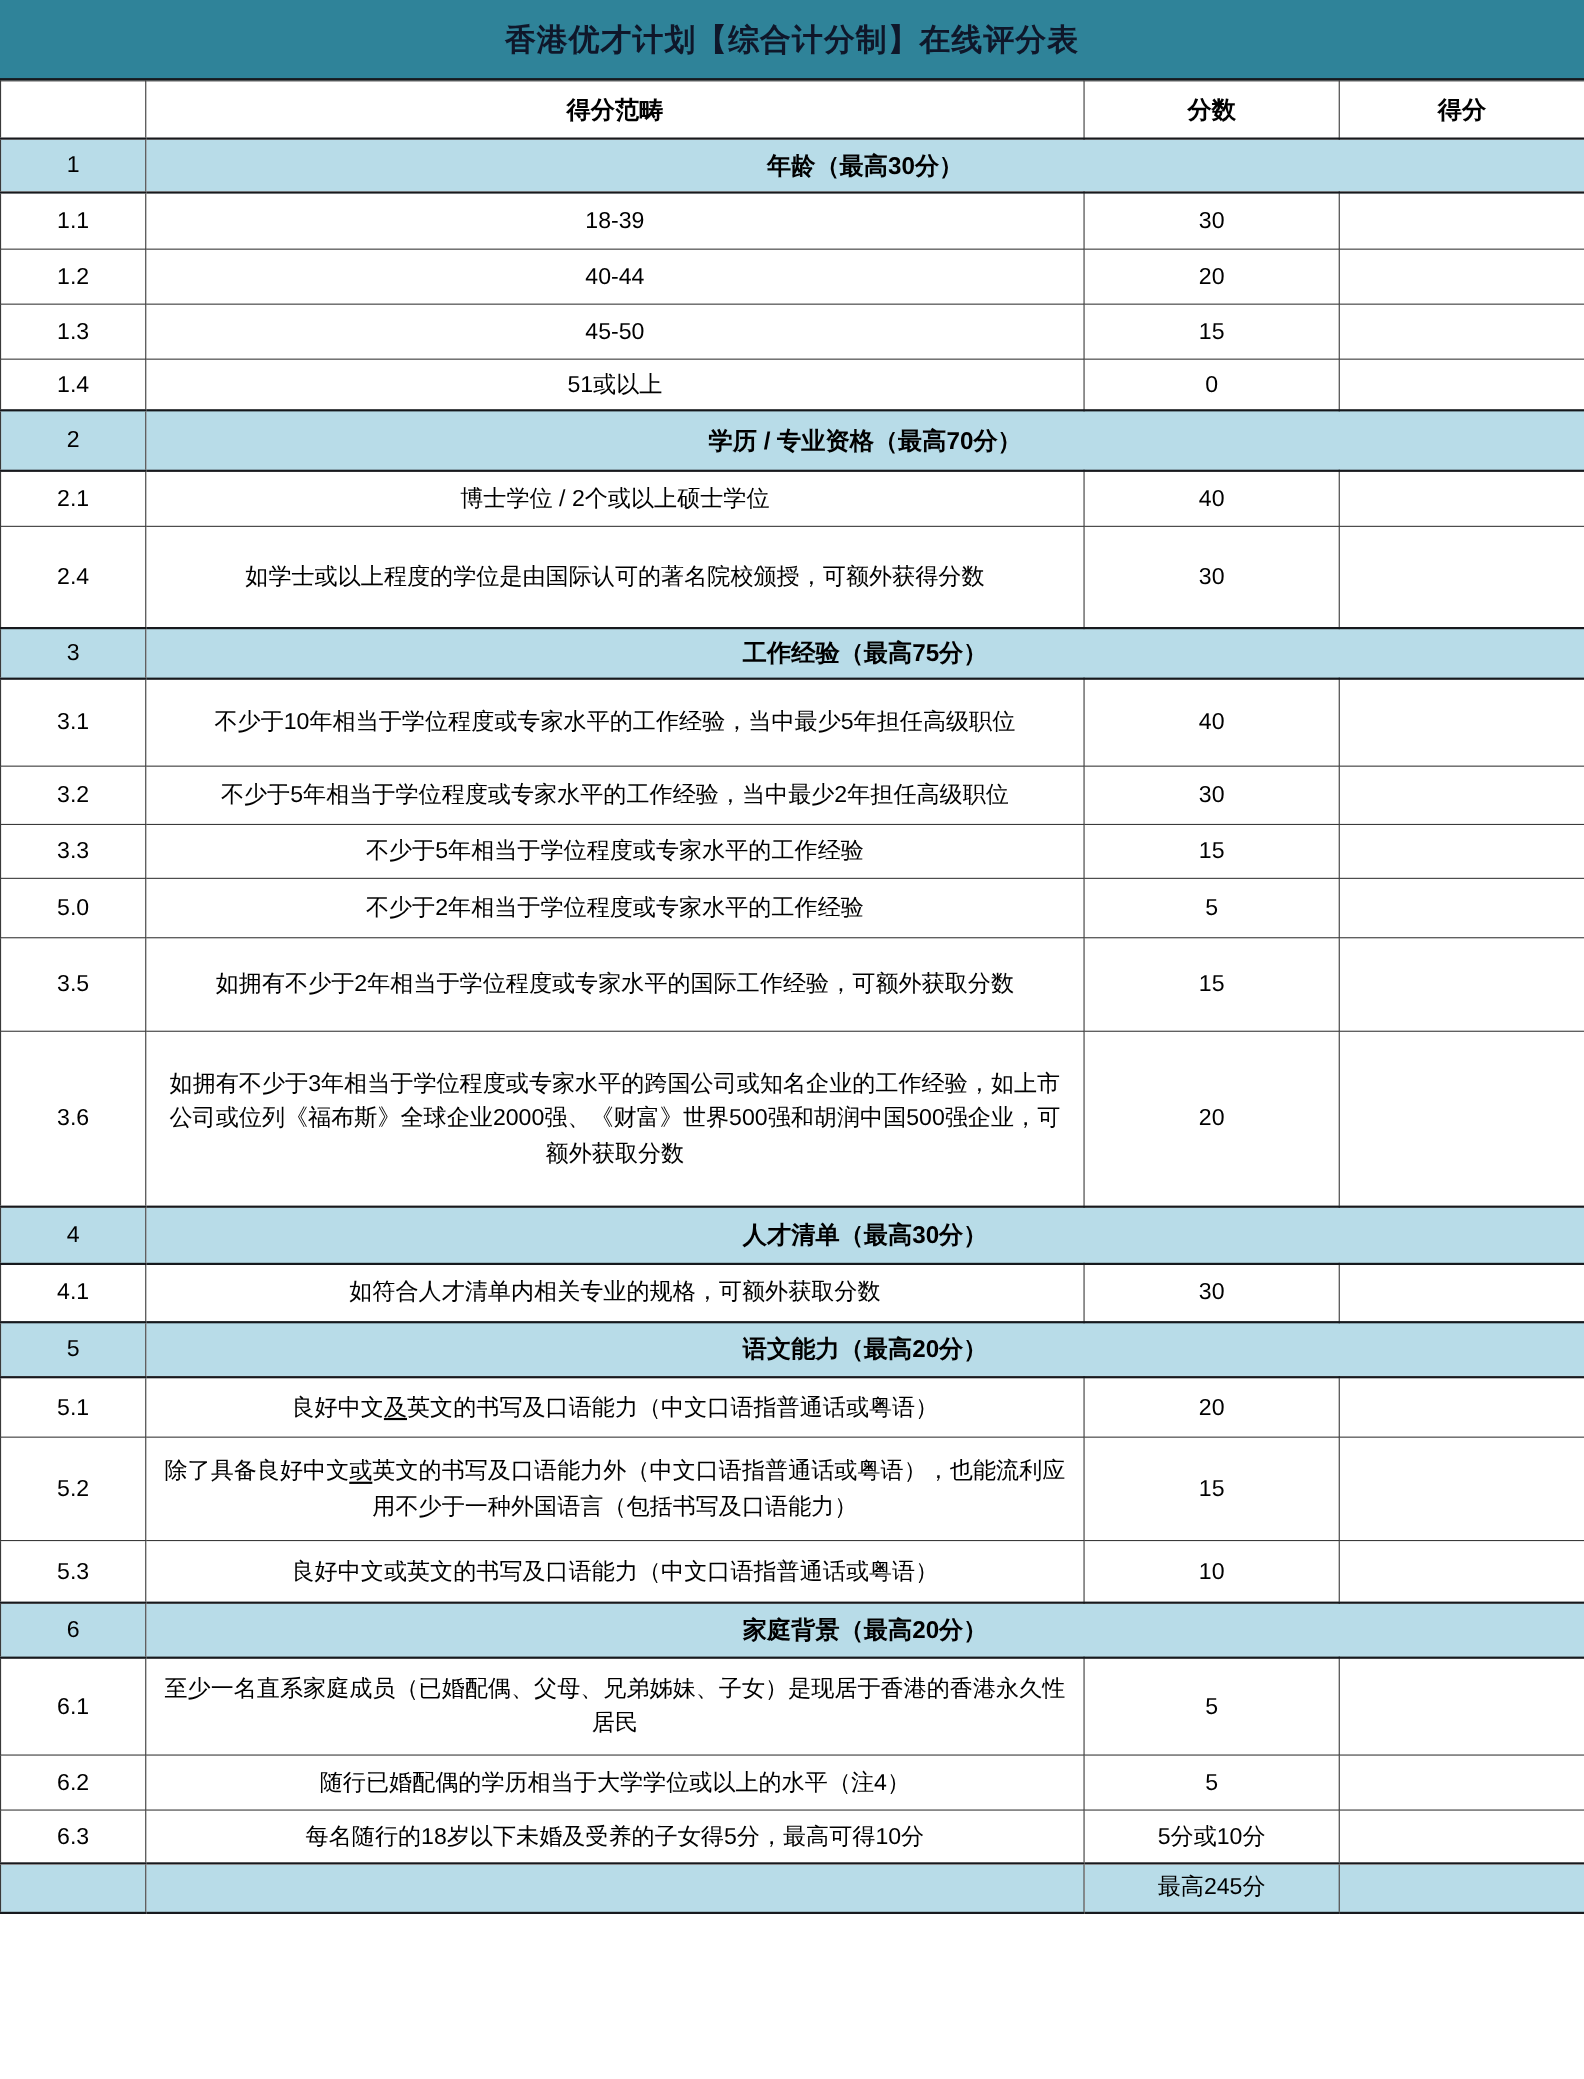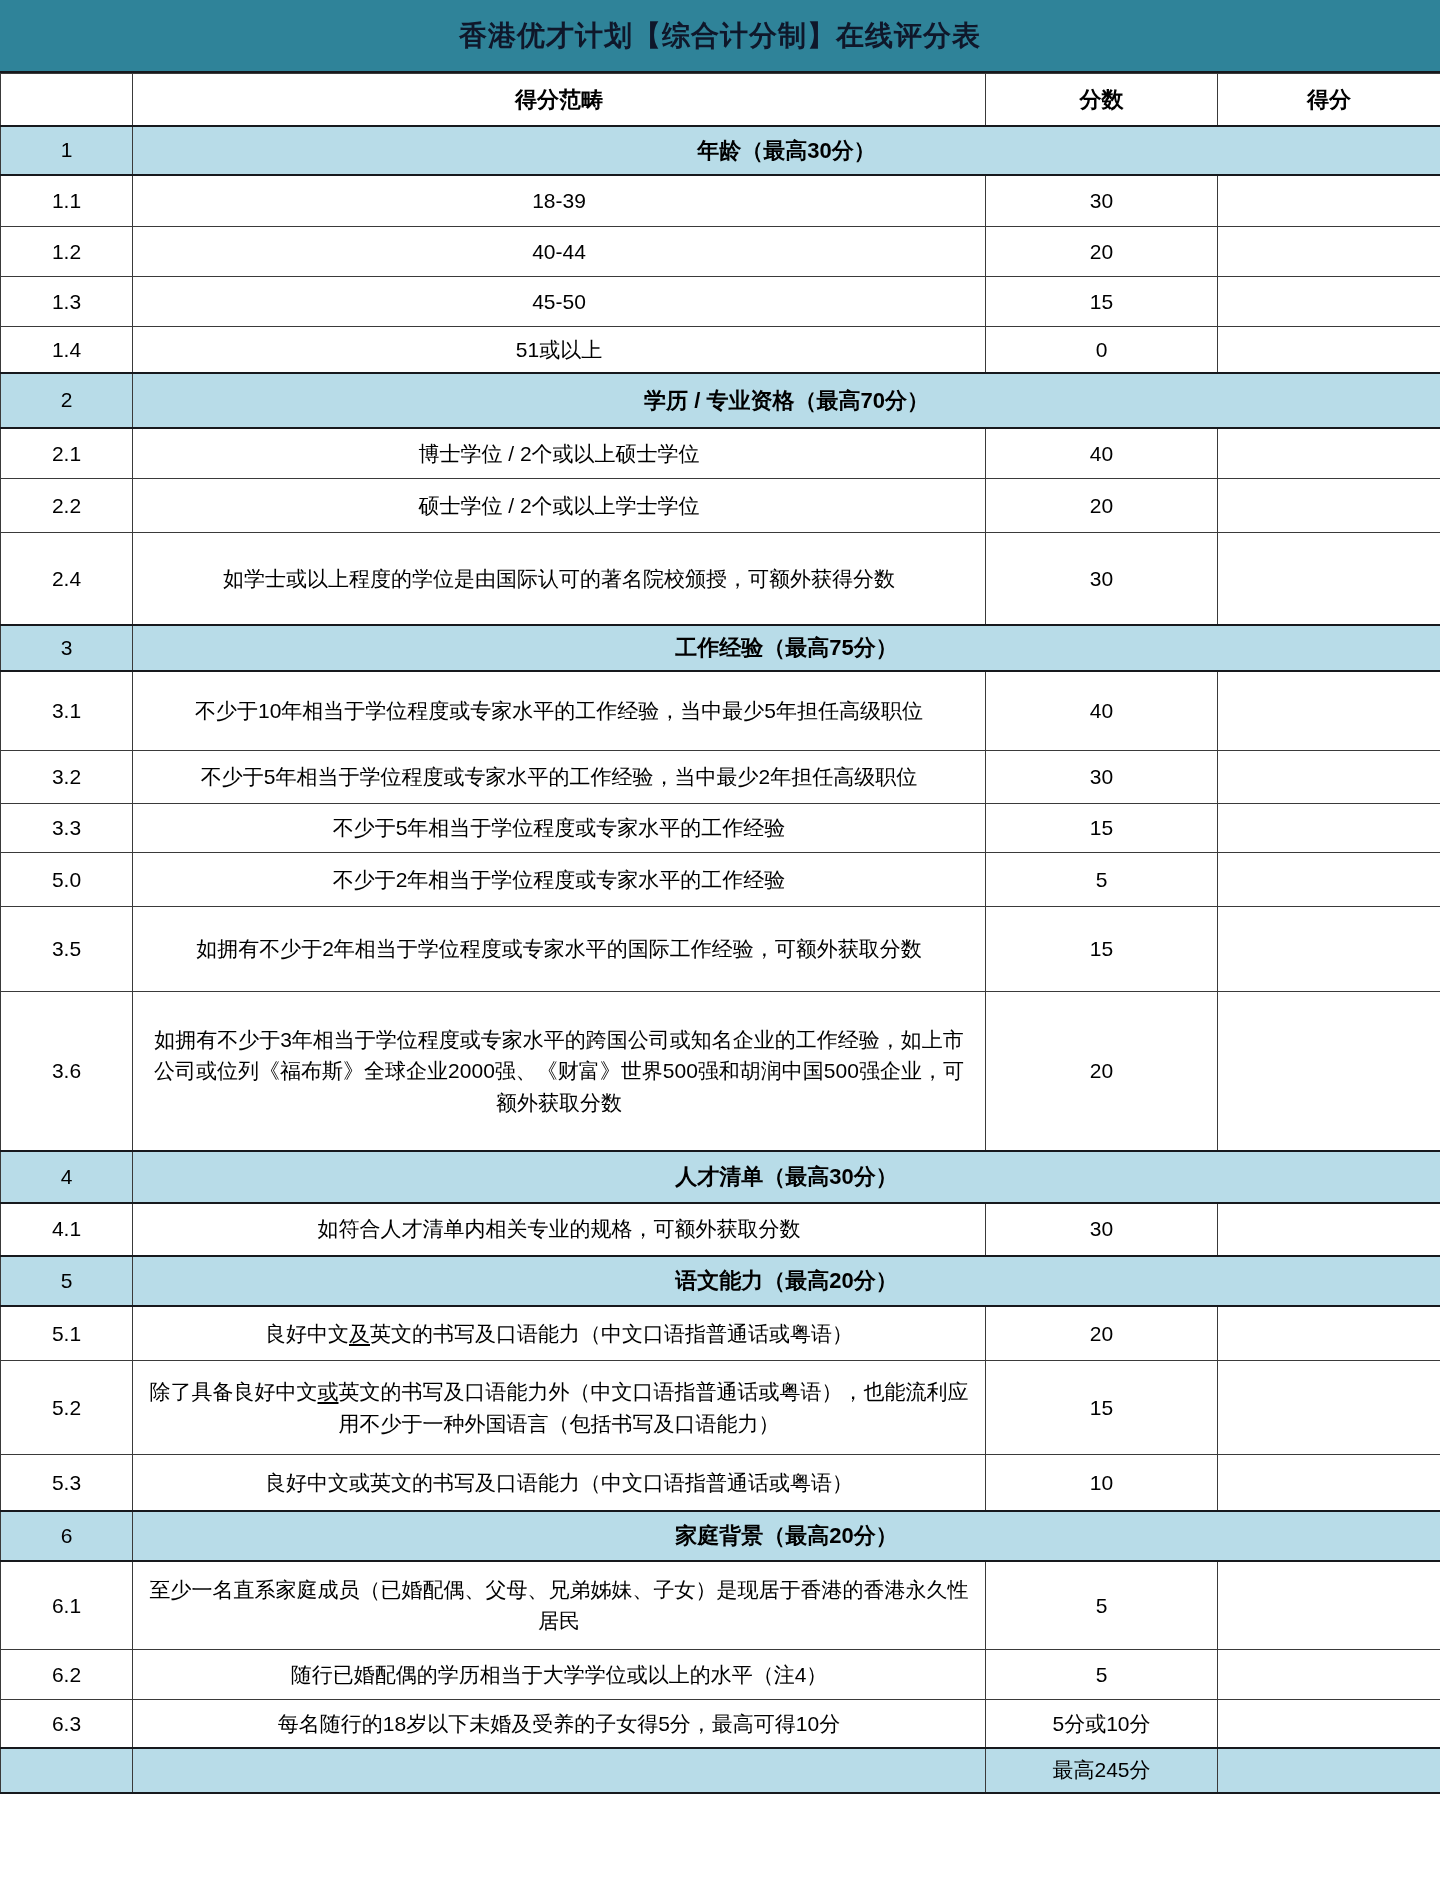--- a/index.html
+++ b/index.html
@@ -115,26 +115,20 @@
         <tr class="section" style="height: 55px;">
           <td class="id-cell">2</td>
           <td colspan="3">学历 / 专业资格（最高70分）</td>
         </tr>
         <tr class="item" style="height: 51px;">
           <td class="id-cell">2.1</td>
           <td>博士学位 / 2个或以上硕士学位</td>
           <td>40</td>
           <td></td>
         </tr>
-        <tr class="item" style="height: 54px;">
-          <td class="id-cell">2.2</td>
-          <td>硕士学位 / 2个或以上学士学位</td>
-          <td>20</td>
-          <td></td>
-        </tr>
         <tr class="item" style="height: 92px;">
           <td class="id-cell">2.4</td>
           <td>如学士或以上程度的学位是由国际认可的著名院校颁授，可额外获得分数</td>
           <td>30</td>
           <td></td>
         </tr>
         <tr class="section" style="height: 46px;">
           <td class="id-cell">3</td>
           <td colspan="3">工作经验（最高75分）</td>
         </tr>

